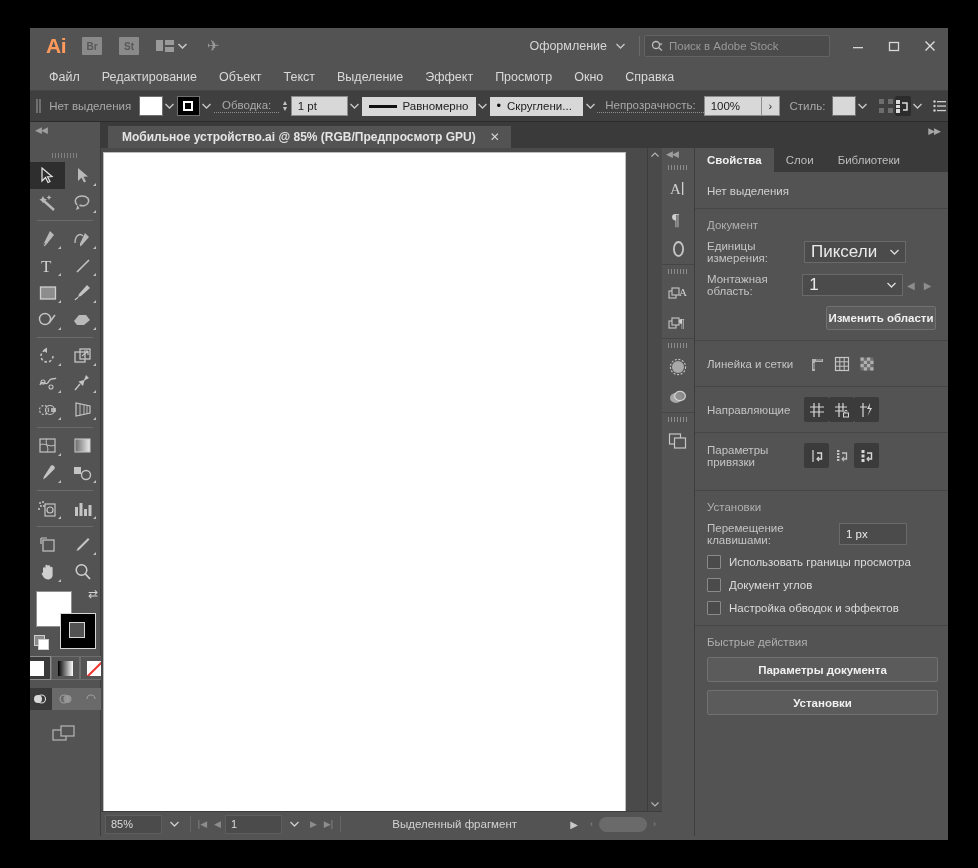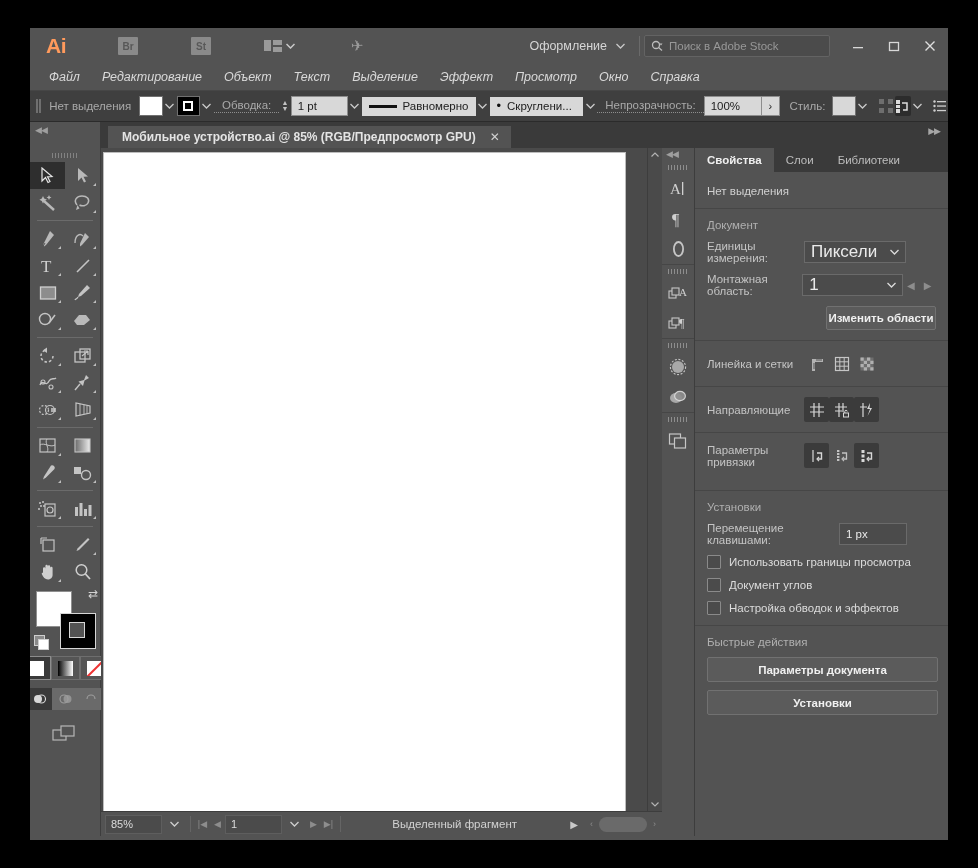--- a/index.html
+++ b/index.html
@@ -5,41 +5,41 @@
   html,body{margin:0;padding:0;background:#000;}
   body{width:978px;height:868px;overflow:hidden;font-family:"Liberation Sans",sans-serif;}
 
   .app{position:absolute;left:30px;top:28px;width:918px;height:812px;background:#535353;overflow:hidden;}
 
   
   .topbar{height:36px;background:#535353;display:flex;align-items:center;position:relative;}
   .ai-logo{width:52px;text-align:center;color:#ff9a5c;font-size:21px;font-weight:bold;letter-spacing:-0.5px;}
   .sq-ico{width:20px;height:18px;background:#8a8a8a;color:#585858;font-size:10px;font-weight:bold;
           display:flex;align-items:center;justify-content:center;border-radius:1px;}
-  .tb-slot{height:36px;display:flex;align-items:center;justify-content:flex-start;margin-left:36px;}
+  .tb-slot{height:36px;display:flex;align-items:center;justify-content:flex-start;}
   .tb-gap{width:17px;}
   .arr-ico{width:16px;height:14px;display:flex;align-items:center;justify-content:center;}
   .layout-ico{display:flex;flex-direction:column;gap:2px;}
   .layout-ico .r{display:flex;gap:2px;}
   .layout-ico i{display:block;background:#9a9a9a;}
   .rocket{color:#9a9a9a;font-size:15px;transform:rotate(-1deg);}
 
   .top-right{position:absolute;right:0;top:0;height:36px;display:flex;align-items:center;}
   .workspace-sel{display:flex;align-items:center;gap:9px;color:#d6d6d6;font-size:12.5px;padding:0 10px;height:22px;}
   .divider-v{width:1px;height:20px;background:#6a6a6a;margin:0 4px;}
   .stock-search{width:172px;height:20px;background:#4b4b4b;border:1px solid #636363;border-radius:2px;
                 display:flex;align-items:center;padding:0 6px;gap:5px;}
   .stock-search .ph{color:#989898;font-size:11.5px;}
   .win-btns{display:flex;align-items:center;margin-left:10px;}
   .win-btn{width:36px;height:30px;display:flex;align-items:center;justify-content:center;color:#d8d8d8;font-size:12px;}
 
   
   .menubar{height:26px;background:#535353;display:flex;align-items:center;padding-left:8px;
            border-bottom:1px solid #464646;}
-  .menu-item{color:#d9d9d9;font-size:12.5px;padding:3px 11px;cursor:default;font-style:italic;}
+  .menu-item{color:#d9d9d9;font-size:12.5px;padding:3px 11px;cursor:default;}
 
   
   .ctrlbar{height:30px;background:#3f3f3f;display:flex;align-items:center;gap:0;
            border-bottom:1px solid #2b2b2b;position:relative;}
   .grip{width:10px;height:20px;display:flex;align-items:center;justify-content:center;margin-left:3px;}
   .grip i{display:block;width:2px;height:14px;background:#6f6f6f;box-shadow:3px 0 0 #6f6f6f;}
   .ctl-label{color:#a9a9a9;font-size:11.5px;padding:0 8px;white-space:nowrap;}
   .ctl-label.dot{border-bottom:1px dotted #8e8e8e;padding-bottom:1px;}
   .swatch{width:26px;height:18px;background:#fff;border:1px solid #707070;}
   .swatch.inner{background:#000;display:flex;align-items:center;justify-content:center;}

